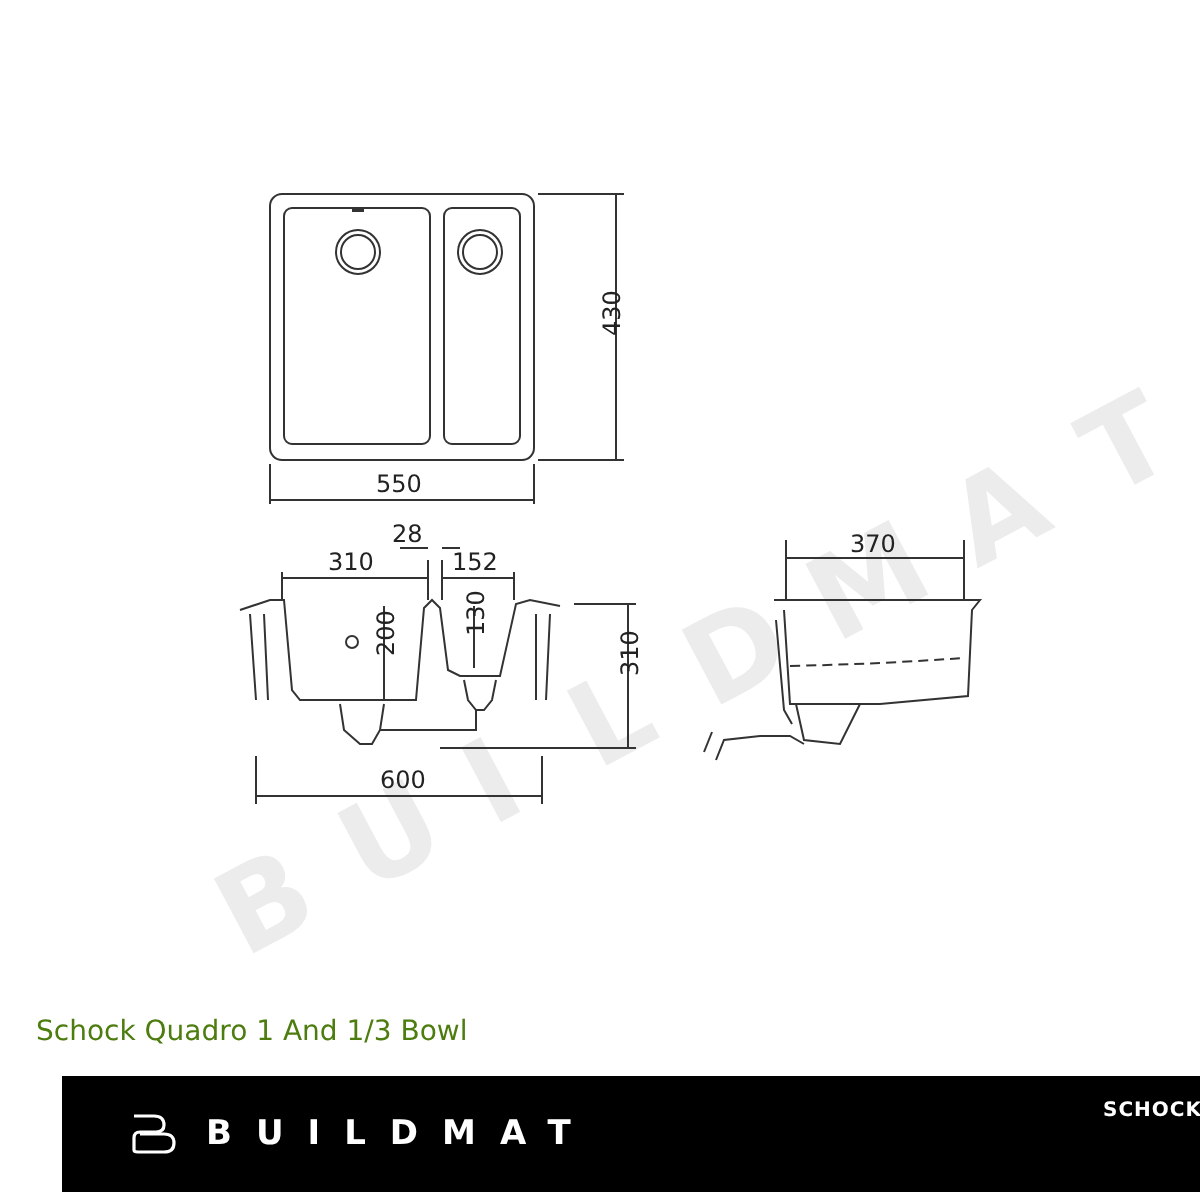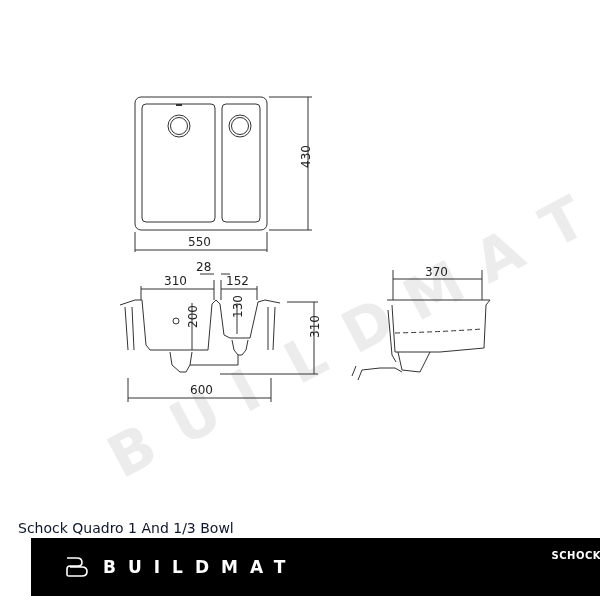--- a/index.html
+++ b/index.html
@@ -1,19 +1,19 @@
 <!DOCTYPE html>
 <html><head>
 <meta charset="utf-8">
 <style>
   html, body { margin:0; padding:0; }
   body { width:600px; height:600px; background:#ffffff; position:relative; overflow:hidden; font-family:"DejaVu Sans", sans-serif; }
   .drawing { position:absolute; left:0; top:0; width:600px; height:500px; }
   .dim { font-family:"DejaVu Sans", sans-serif; font-size:12px; fill:#222; }
-  .title { position:absolute; left:18px; top:508px; font-size:14px; color:#0f172a; font-family:"DejaVu Sans", sans-serif;margin-top:12px; }
+  .title { position:absolute; left:18px; top:508px; font-size:14px; color:#4d7c0f; font-family:"DejaVu Sans", sans-serif; }
   .footer { position:absolute; left:0; top:538px; width:600px; height:58px; background:#000;margin-left:31px; }
   .brand { position:absolute; left:34px; top:17px; display:flex; align-items:center; }
   .brand-text { color:#fff; font-family:"DejaVu Sans", sans-serif; font-weight:bold; font-size:17px; letter-spacing:12px; margin-left:14px; }
   .partner { position:absolute; right:30px; top:12px; color:#fff; font-family:"DejaVu Sans", sans-serif; font-weight:bold; font-size:10px; letter-spacing:0.5px; }
   .wm { font-family:"DejaVu Sans", sans-serif; font-weight:bold; font-size:58px; fill:#ececec; }
 </style>
 </head>
 <body>
 
 <svg class="drawing" viewBox="0 0 600 500" width="600" height="500">

